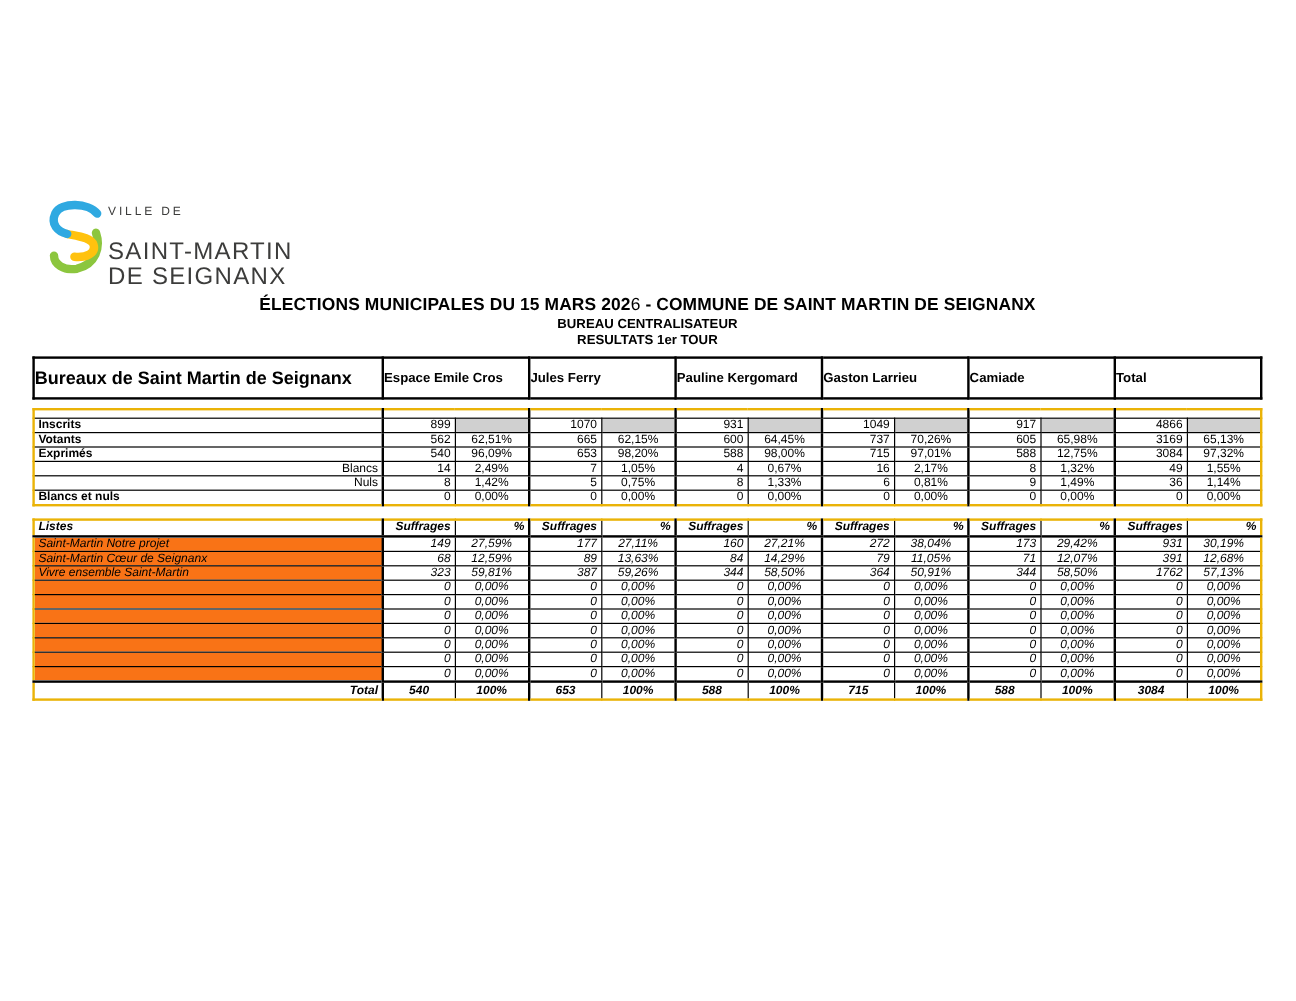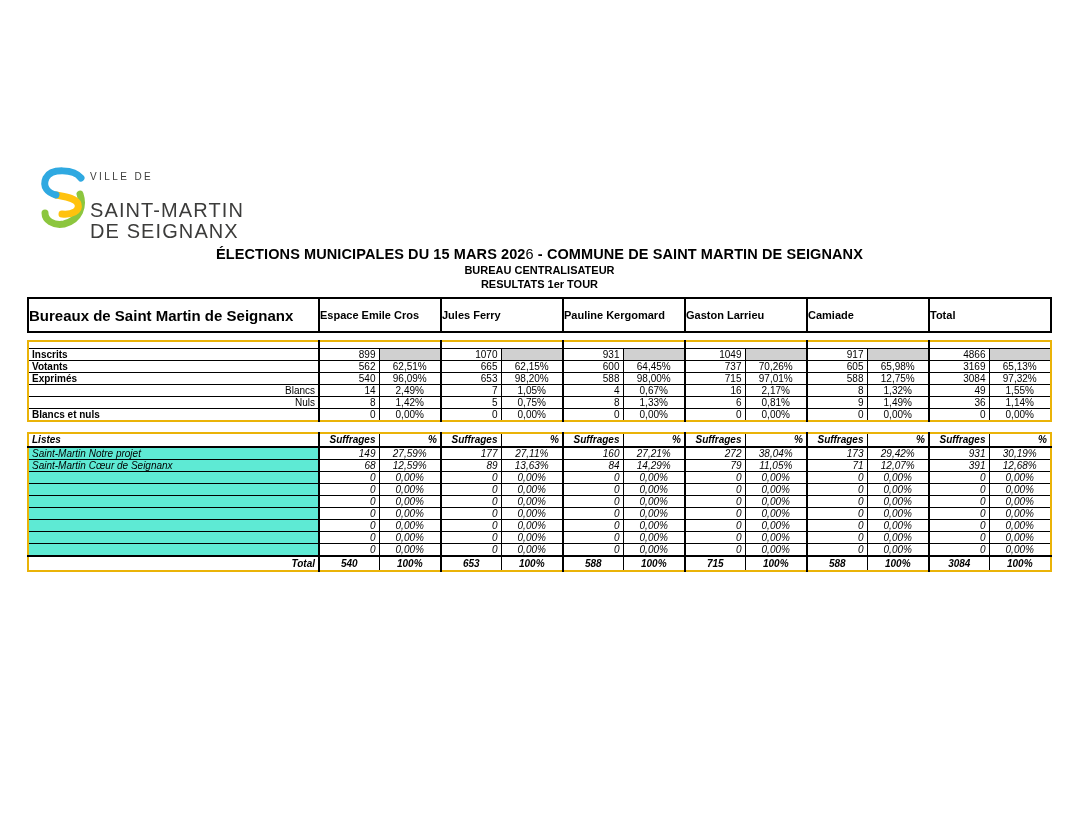--- a/index.html
+++ b/index.html
@@ -33,21 +33,21 @@
   .grid { border:2px solid #eab308; margin-top:7px; font-size:10px; }
   .grid td, .grid th { border:1px solid #000; height:12px; line-height:11px;
                        padding:0 3px; overflow:hidden; white-space:nowrap; vertical-align:middle; }
   .gstart { border-left:2px solid #000 !important; }
   .lbl  { text-align:left; }
   .bold { font-weight:bold; }
   .ralign { text-align:right; }
   .num { text-align:right; }
   .pct { text-align:center; }
   .gray { background:#d0d0d0; }
-  .cyan { background:#5eead4; }
+  .cyan { background:#f97316; }
   tr.spacer td { height:7px; }
 
   .t2 { margin-top:10px;font-style:italic; }
   .t2 thead th { font-weight:bold; border-bottom:2px solid #000; height:13px; line-height:12px; }
   .t2 thead .listes { text-align:left; }
   .t2 thead .cth { text-align:right; }
   .total-row td { border-top:2px solid #000; font-weight:bold; height:14px; line-height:13px; }
   .total-row .tlbl { text-align:right; }
   .total-row .tnum, .total-row .tpct { text-align:center; }
 </style>
@@ -275,20 +275,35 @@
           <td class="num gstart">84</td>
           <td class="pct">14,29%</td>
           <td class="num gstart">79</td>
           <td class="pct">11,05%</td>
           <td class="num gstart">71</td>
           <td class="pct">12,07%</td>
           <td class="num gstart">391</td>
           <td class="pct">12,68%</td>
         </tr>
         <tr>
+          <td class="lbl cyan">Vivre ensemble Saint-Martin</td>
+          <td class="num gstart">323</td>
+          <td class="pct">59,81%</td>
+          <td class="num gstart">387</td>
+          <td class="pct">59,26%</td>
+          <td class="num gstart">344</td>
+          <td class="pct">58,50%</td>
+          <td class="num gstart">364</td>
+          <td class="pct">50,91%</td>
+          <td class="num gstart">344</td>
+          <td class="pct">58,50%</td>
+          <td class="num gstart">1762</td>
+          <td class="pct">57,13%</td>
+        </tr>
+        <tr>
           <td class="lbl cyan"></td>
           <td class="num gstart">0</td>
           <td class="pct">0,00%</td>
           <td class="num gstart">0</td>
           <td class="pct">0,00%</td>
           <td class="num gstart">0</td>
           <td class="pct">0,00%</td>
           <td class="num gstart">0</td>
           <td class="pct">0,00%</td>
           <td class="num gstart">0</td>

